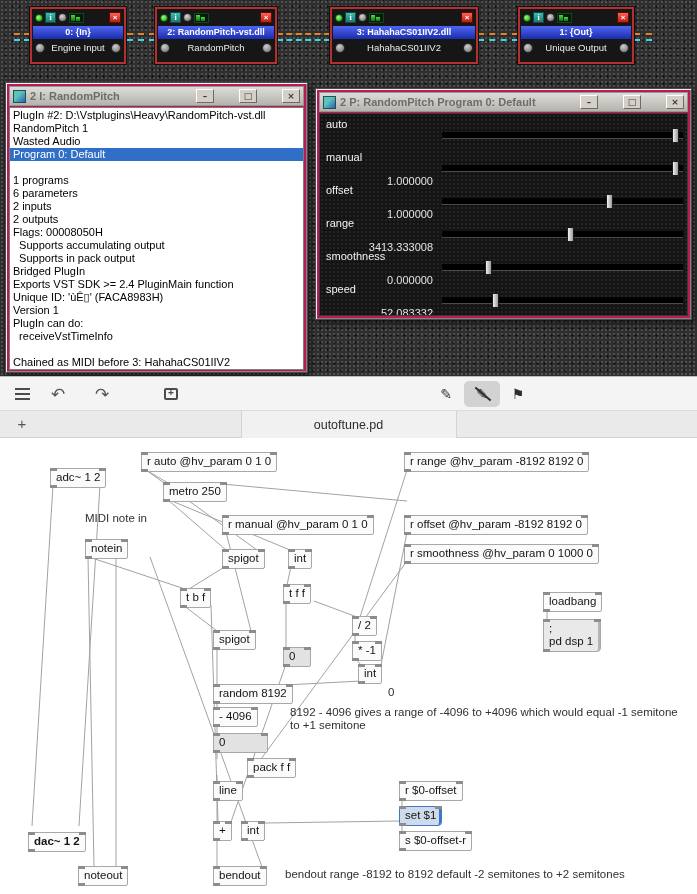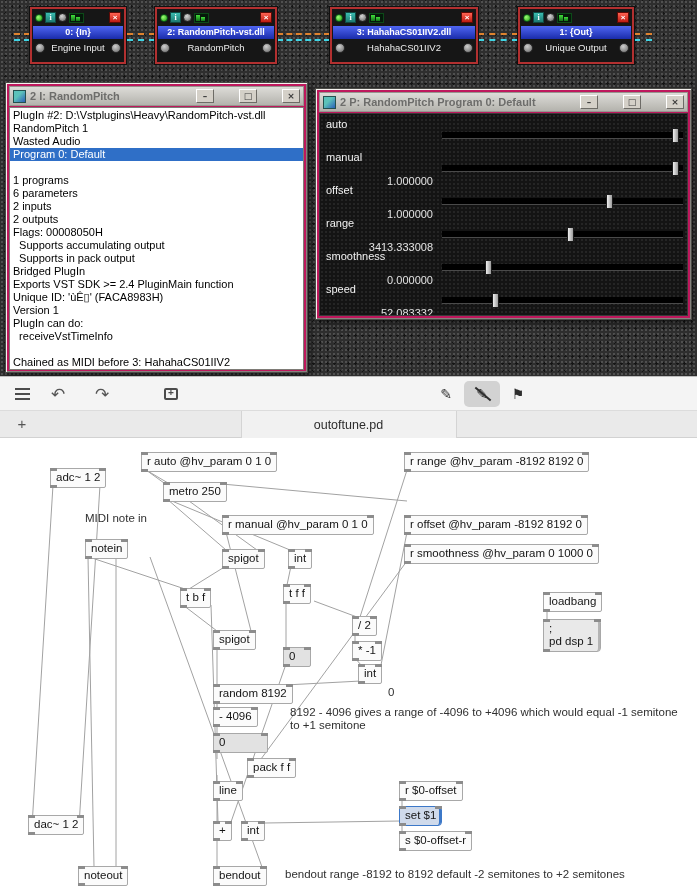--- a/index.html
+++ b/index.html
@@ -396,21 +396,21 @@
         <div class="node object" style="left: 213px; top: 246px;">random 8192<i class="nub tl"></i><i class="nub tr"></i><i class="nub bl"></i></div>
         <div class="node comment" style="left: 388px; top: 248px;">0</div>
         <div class="node object" style="left: 213px; top: 269px;">- 4096<i class="nub tl"></i><i class="nub tr"></i><i class="nub bl"></i></div>
         <div class="node comment" style="left: 290px; top: 268px; width: 392px;">8192 - 4096 gives a range of -4096 to +4096 which would equal -1 semitone to +1 semitone</div>
         <div class="node num" style="left: 213px; top: 295px; width: 55px;">0<i class="nub tl"></i><i class="nub tr"></i><i class="nub bl"></i></div>
         <div class="node object" style="left: 203px; top: 320px; margin-left: 44px;">pack f f<i class="nub tl"></i><i class="nub tr"></i><i class="nub bl"></i></div>
         <div class="node object" style="left: 213px; top: 343px;">line<i class="nub tl"></i><i class="nub tr"></i><i class="nub bl"></i></div>
         <div class="node object" style="left: 399px; top: 343px;">r $0-offset<i class="nub tl"></i><i class="nub tr"></i><i class="nub bl"></i></div>
         <div class="node msg selected" style="left: 399px; top: 368px;">set $1<i class="nub tl"></i><i class="nub tr"></i><i class="nub bl"></i></div>
         <div class="node object" style="left: 399px; top: 393px;">s $0-offset-r<i class="nub tl"></i><i class="nub tr"></i><i class="nub bl"></i></div>
-        <div class="node object" style="left: 28px; top: 377px;">dac~ 1 2<i class="nub tl"></i><i class="nub tr"></i><i class="nub bl"></i></div>
+        <div class="node object" style="left: 28px; top: 394px; font-weight: bold;">dac~ 1 2<i class="nub tl"></i><i class="nub tr"></i><i class="nub bl"></i></div>
         <div class="node object" style="left: 213px; top: 383px;">+<i class="nub tl"></i><i class="nub tr"></i><i class="nub bl"></i></div>
         <div class="node object" style="left: 241px; top: 383px;">int<i class="nub tl"></i><i class="nub tr"></i><i class="nub bl"></i></div>
         <div class="node object" style="left: 78px; top: 428px;">noteout<i class="nub tl"></i><i class="nub tr"></i><i class="nub bl"></i></div>
         <div class="node object" style="left: 213px; top: 428px;">bendout<i class="nub tl"></i><i class="nub tr"></i><i class="nub bl"></i></div>
         <div class="node comment" style="left: 285px; top: 430px; width: 380px;">bendout range -8192 to 8192 default -2 semitones to +2 semitones</div>
       </div>
   </div>
 
 </div>
 

